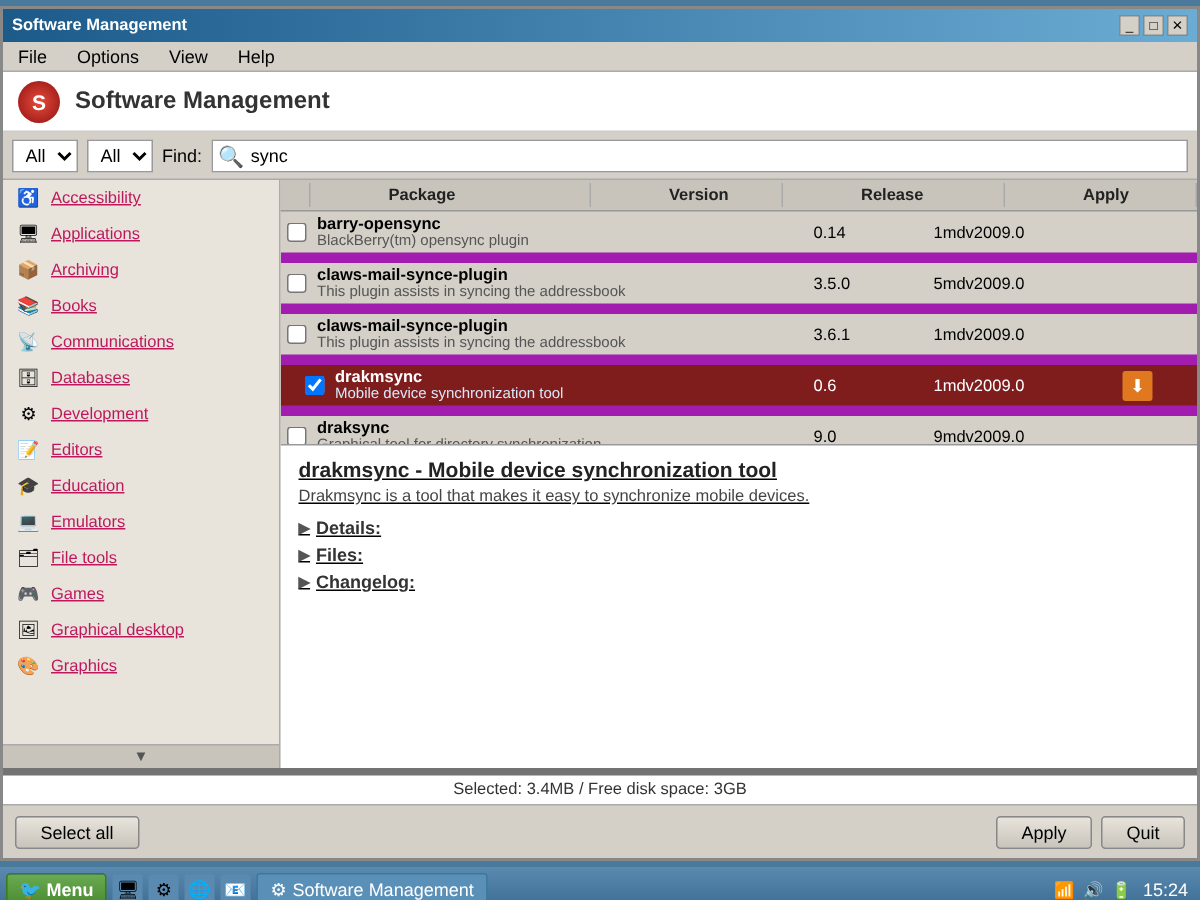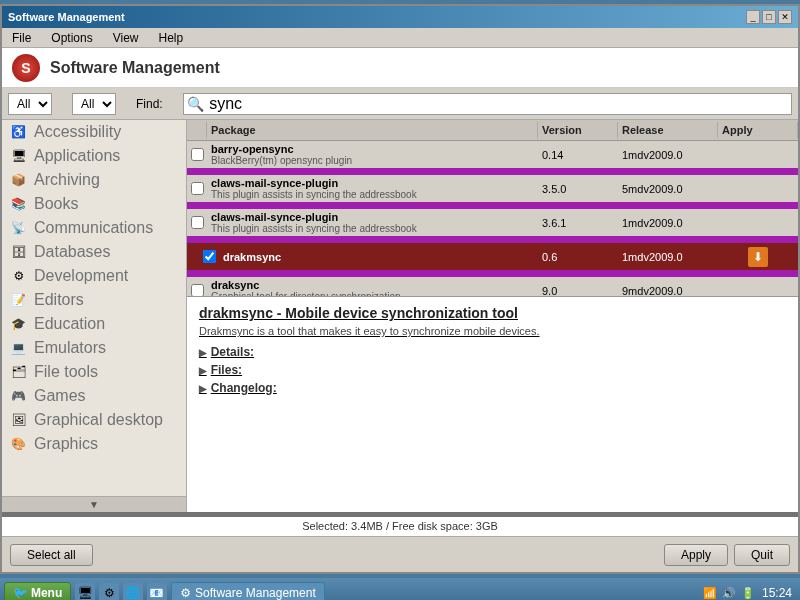--- a/index.html
+++ b/index.html
@@ -15,41 +15,41 @@
     
     .menu-bar { background: #d4d0c8; padding: 2px 4px; display: flex; gap: 8px; border-bottom: 1px solid #aaa; height: 20px; align-items: center; }
     .menu-item { padding: 1px 6px; cursor: pointer; font-size: 12px; }
 
     
     .app-header { background: white; padding: 6px 10px; display: flex; align-items: center; gap: 10px; border-bottom: 1px solid #ccc; height: 40px; }
     .app-logo { width: 28px; height: 28px; background: radial-gradient(circle, #e74c3c, #8e1010); border-radius: 50%; display: flex; align-items: center; justify-content: center; color: white; font-size: 14px; font-weight: bold; }
     .app-title { font-size: 16px; color: #333; font-weight: bold; }
 
     
-    .toolbar { background: #d4d0c8; padding: 4px 6px; display: flex; align-items: center; gap: 20px; border-bottom: 1px solid #aaa; height: 32px; }
+    .toolbar { background: #d4d0c8; padding: 4px 6px; display: flex; align-items: center; gap: 6px; border-bottom: 1px solid #aaa; height: 32px; }
     .toolbar select { height: 22px; background: white; border: 1px solid #999; padding: 1px 4px; font-size: 12px; }
     .find-label { font-size: 12px; text-align: right; }
     .find-input-wrap { display: flex; align-items: center; background: white; border: 1px solid #999; padding: 1px 4px; height: 22px; gap: 4px; flex: 1; }
-    .find-input { border: none; outline: none; font-size: 16px; flex: 1; background: transparent; }
+    .find-input { border: none; outline: none; font-size: 12px; flex: 1; background: transparent; }
     .search-icon-small { font-size: 14px; color: #666; }
 
     
     .main-area { display: flex; flex: 1; overflow: hidden; }
 
     
     .sidebar { width: 185px; border-right: 1px solid #aaa; background: #e8e4dc; display: flex; flex-direction: column; overflow: hidden; }
     .sidebar-list { flex: 1; overflow-y: auto; overflow-x: hidden; }
     .sidebar-item { display: flex; align-items: center; gap: 6px; padding: 3px 8px; cursor: pointer; min-height: 22px; }
     .sidebar-item .cat-icon { width: 18px; height: 18px; border-radius: 2px; display: flex; align-items: center; justify-content: center; font-size: 12px; flex-shrink: 0; }
-    .sidebar-item .cat-label { font-size: 16px; color: #737373; }
+    .sidebar-item .cat-label { font-size: 11px; color: #be185d; text-decoration: underline; }
     .sidebar-scroll-btn { height: 16px; background: #c8c4bc; border-top: 1px solid #aaa; display: flex; align-items: center; justify-content: center; cursor: pointer; font-size: 10px; color: #555; }
 
     
     .package-area { flex: 1; display: flex; flex-direction: column; overflow: hidden; }
-    .pkg-list-header { display: grid; grid-template-columns: 20px 1fr 80px 100px 80px; background: #c8c4bc; border-bottom: 1px solid #999; padding: 2px 0; }
+    .pkg-list-header { display: grid; grid-template-columns: 20px 1fr 80px 100px 80px; background: #c8c4bc; border-bottom: 1px solid #999; padding: 2px 0; gap: 48px; }
     .pkg-list-header span { padding: 2px 4px; font-weight: bold; font-size: 11px; color: #222; border-right: 1px solid #aaa; }
     .pkg-row { display: grid; grid-template-columns: 20px 1fr 80px 100px 80px; border-bottom: 7px solid #a21caf; min-height: 34px; align-items: center; }
     .pkg-row.selected { background: #7f1d1d; color: white; padding-left: 12px; }
     .pkg-row .pkg-check { display: flex; align-items: center; justify-content: center; }
     .pkg-row .pkg-info { padding: 2px 4px; }
     .pkg-name { font-size: 11px; font-weight: bold; }
     .pkg-desc { font-size: 10px; color: #555; }
     .pkg-row.selected .pkg-desc { color: #d8e8f8; }
     .pkg-version { padding: 2px 4px; font-size: 11px; }
     .pkg-release { padding: 2px 4px; font-size: 11px; }
@@ -244,20 +244,21 @@
           <div class="pkg-release">1mdv2009.0</div>
           <div class="pkg-status"></div>
         </div>
 
         <div class="pkg-row selected">
           <div class="pkg-check">
               <input type="checkbox" checked="" style="">
             </div>
           <div class="pkg-info">
             <div class="pkg-name">drakmsync</div>
+            <div class="pkg-desc">Mobile device synchronization tool</div>
           </div>
           <div class="pkg-version">0.6</div>
           <div class="pkg-release">1mdv2009.0</div>
           <div class="pkg-status">
             <div class="download-icon">⬇</div>
           </div>
         </div>
 
         <div class="pkg-row">
           <div class="pkg-check">

